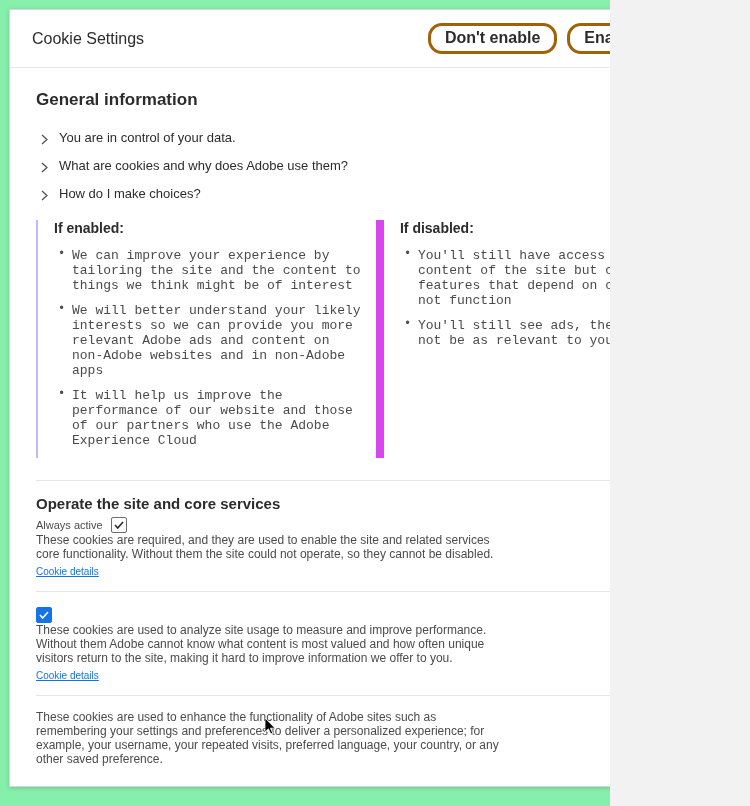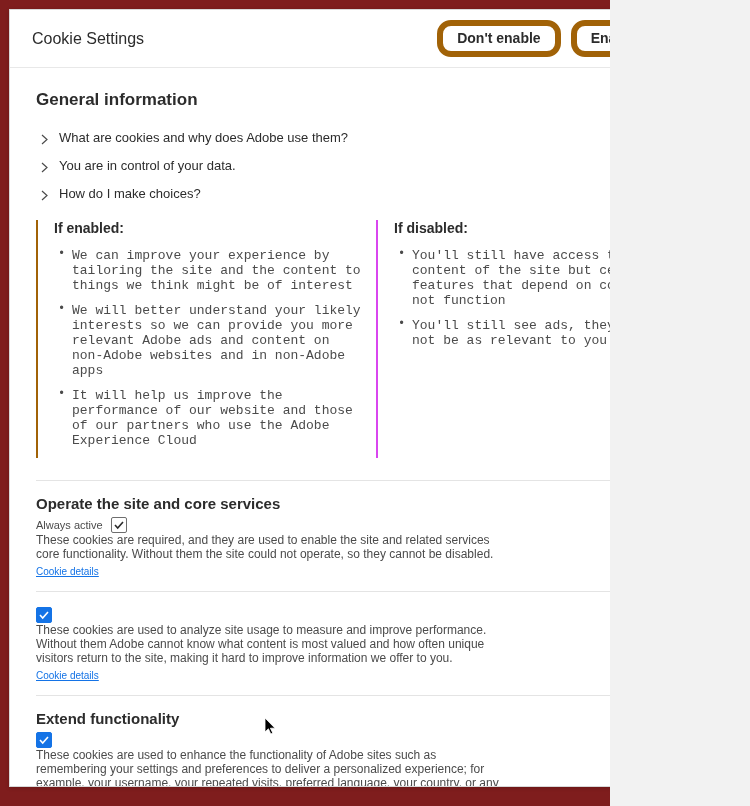--- a/index.html
+++ b/index.html
@@ -5,21 +5,21 @@
   html, body {
     margin: 0;
     padding: 0;
     background: #f2f2f2;
     font-family: "Liberation Sans", sans-serif;
   }
   #root {
     width: 610px;
     height: 806px;
     position: relative;
-    background: #7f1d1d;
+    background: #86efac;
     overflow: hidden;
   }
   .dialog {
     position: absolute;
     left: 9px;
     top: 9px;
     width: 730px;
     height: 778px;
     background: #ffffff;
     border: 1px solid #d8d8d8;
@@ -42,25 +42,25 @@
     color: #2c2c2c;
     font-weight: 400;
     flex: 1;
   }
   .header-buttons {
     display: flex;
     align-items: center;
     gap: 10px;
   }
   .btn {
-    border: 6px solid #a16207;
+    border: 3px solid #a16207;
     border-radius: 14px;
     background: #ffffff;
     color: #2c2c2c;
-    font-size: 14px;
+    font-size: 16px;
     font-weight: bold;
     padding: 5px 14px 6px;
     font-family: "Liberation Sans", sans-serif;
     cursor: pointer;
     line-height: 14px;
     white-space: nowrap;
   }
   .close-btn {
     margin-left: 14px;
     width: 22px;
@@ -105,22 +105,22 @@
   .info-columns {
     display: flex;
     margin-top: 10px;
     gap: 0;
   }
   .info-col {
     width: 50%;
     box-sizing: border-box;
     padding-left: 16px;
   }
-  .info-col.left { border-left: 2px solid #a16207; }
-  .info-col.right { border-left: 2px solid #d946ef; margin-left: 14px; }
+  .info-col.left { border-left: 2px solid #c4b5fd; }
+  .info-col.right { border-left: 8px solid #d946ef; margin-left: 14px; }
   .info-head {
     font-size: 14px;
     font-weight: bold;
     color: #2c2c2c;
     margin: 0 0 12px 0;
   }
   .info-list {
     margin: 0;
     padding: 0 0 0 18px;
     list-style: none;
@@ -240,30 +240,30 @@
 
     <div class="body">
       <div class="section-title">General information</div>
 
       <div class="accordion-item">
         <span class="chev">
           <svg width="9" height="13" viewBox="0 0 9 13">
               <polyline points="2,2 7,6.5 2,11" fill="none" stroke="#4b4b4b" stroke-width="1.2"></polyline>
             </svg>
         </span>
-        <span class="accordion-label">What are cookies and why does Adobe use them?</span>
+        <span class="accordion-label">You are in control of your data.</span>
       </div>
 
       <div class="accordion-item">
         <span class="chev">
           <svg width="9" height="13" viewBox="0 0 9 13">
               <polyline points="2,2 7,6.5 2,11" fill="none" stroke="#4b4b4b" stroke-width="1.2"></polyline>
             </svg>
         </span>
-        <span class="accordion-label">You are in control of your data.</span>
+        <span class="accordion-label">What are cookies and why does Adobe use them?</span>
       </div>
 
       <div class="accordion-item">
         <span class="chev">
           <svg width="9" height="13" viewBox="0 0 9 13">
               <polyline points="2,2 7,6.5 2,11" fill="none" stroke="#4b4b4b" stroke-width="1.2"></polyline>
             </svg>
         </span>
         <span class="accordion-label">How do I make choices?</span>
       </div>
@@ -312,30 +312,20 @@
                     <polyline points="2,6 4.7,9 10,3" fill="none" stroke="#ffffff" stroke-width="1.6"></polyline>
                   </svg>
               </span>
             </div>
           </div>
           <p class="cat-desc">These cookies are used to analyze site usage to measure and improve performance. Without them Adobe cannot know what content is most valued and how often unique visitors return to the site, making it hard to improve information we offer to you.</p>
           <a class="cookie-details">Cookie details</a>
         </div>
 
         <div class="category">
-          <div class="cat-head">
-            <div class="cat-title">Extend functionality</div>
-            <div class="cat-right">
-              <span class="checkbox blue">
-                <svg width="12" height="12" viewBox="0 0 12 12">
-                    <polyline points="2,6 4.7,9 10,3" fill="none" stroke="#ffffff" stroke-width="1.6"></polyline>
-                  </svg>
-              </span>
-            </div>
-          </div>
           <p class="cat-desc">These cookies are used to enhance the functionality of Adobe sites such as remembering your settings and preferences to deliver a personalized experience; for example, your username, your repeated visits, preferred language, your country, or any other saved preference.</p>
 
         </div>
 
       </div>
     </div>
   </div>
 
   <div class="cursor">
     <svg width="12" height="18" viewBox="0 0 12 18">

